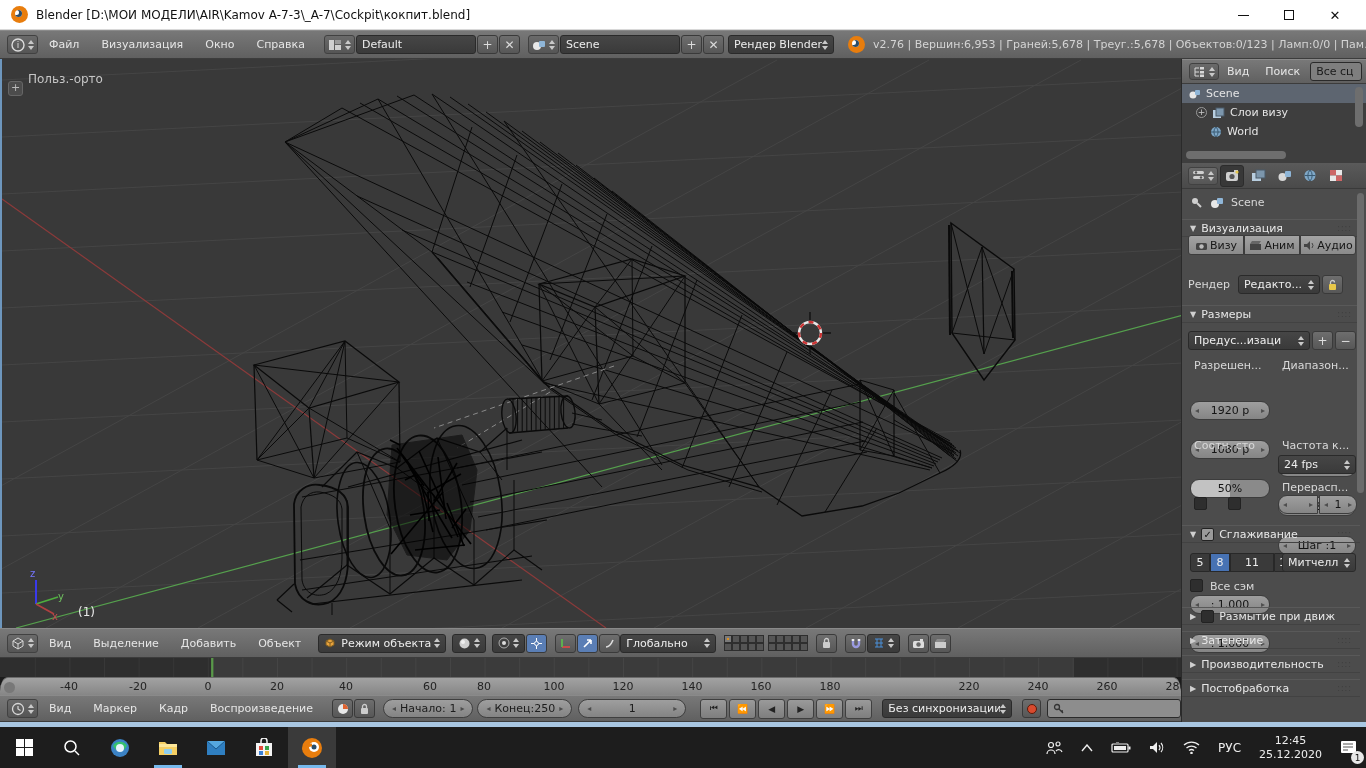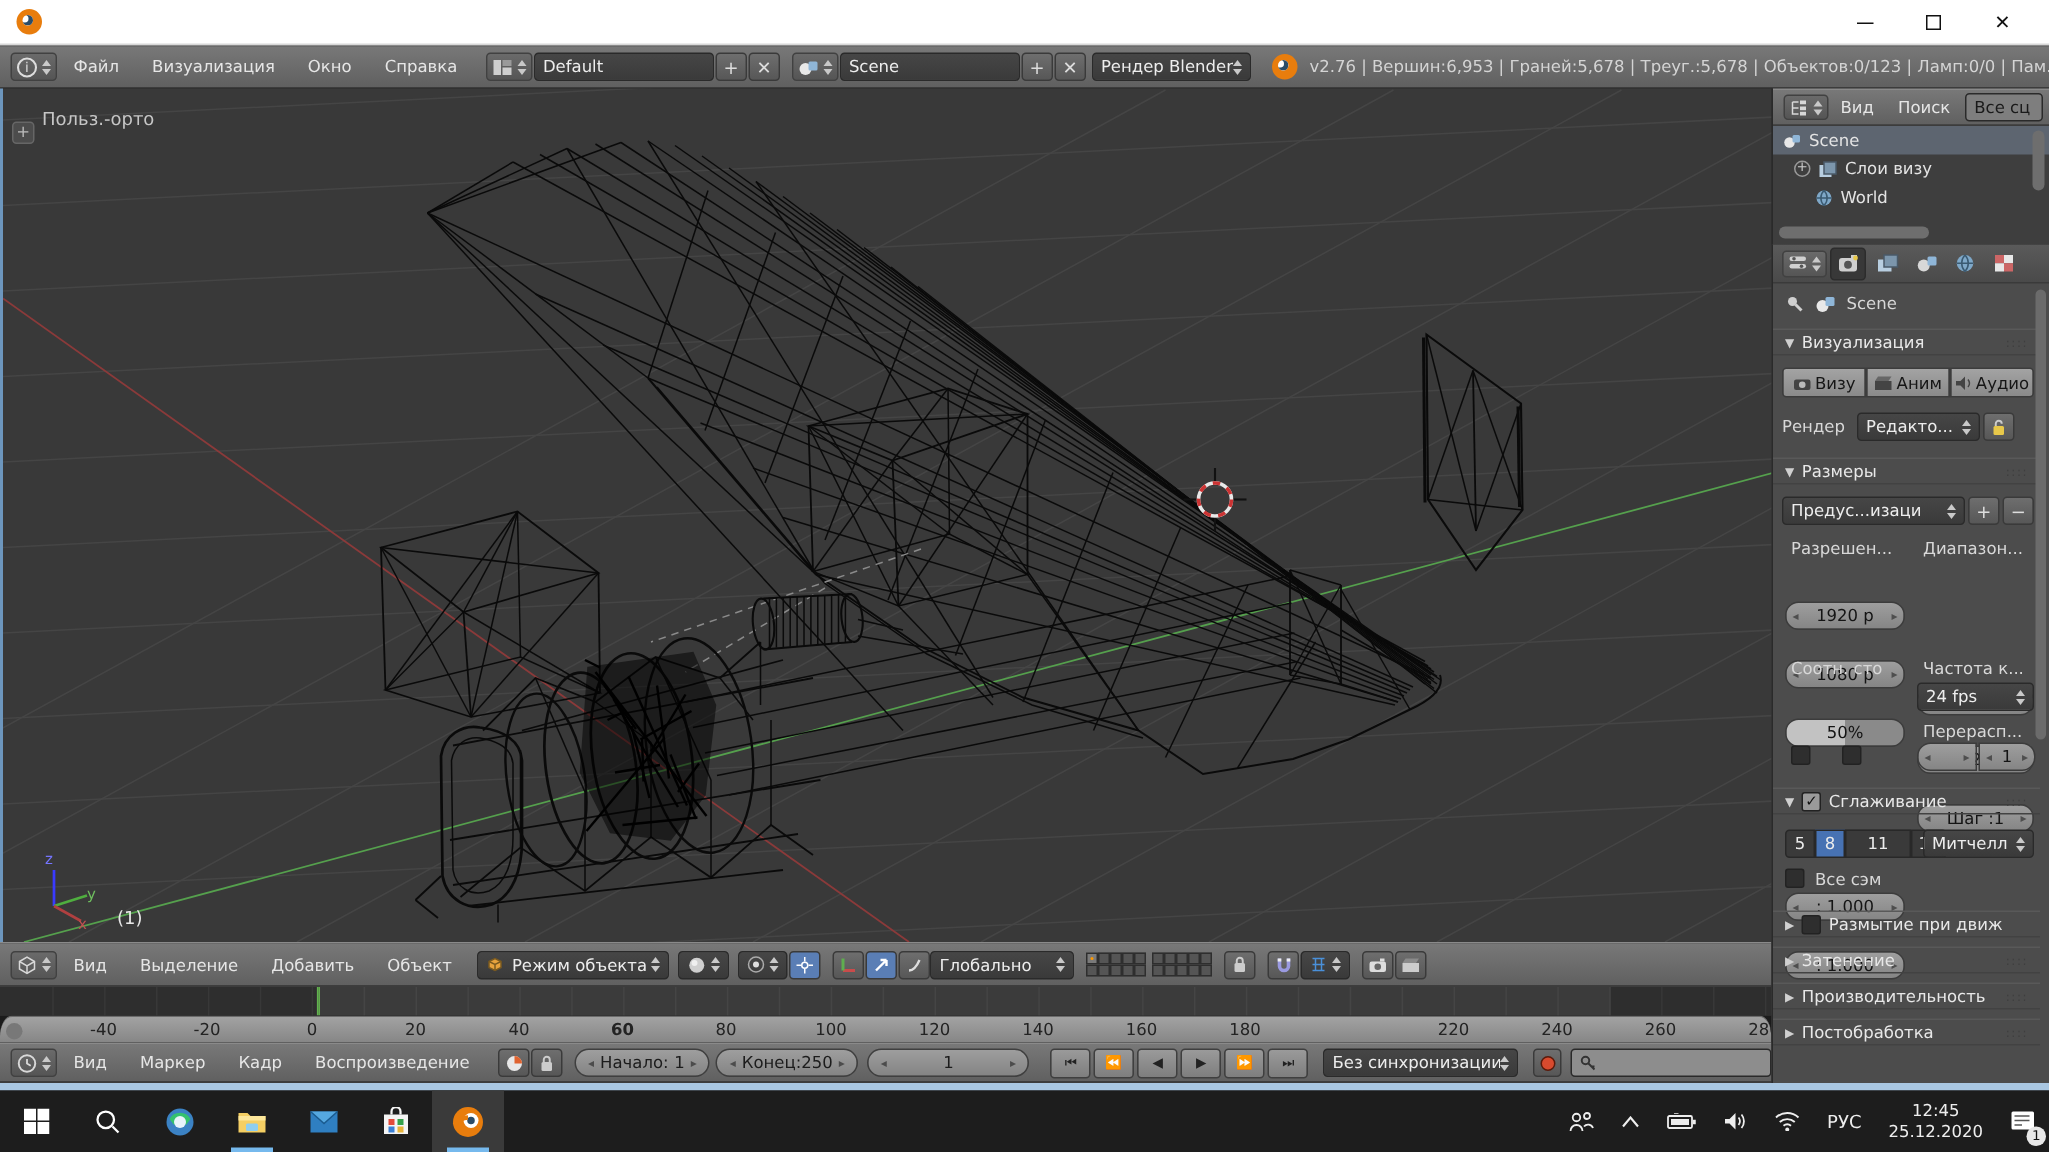--- a/index.html
+++ b/index.html
@@ -79,20 +79,21 @@
 .trayitem{padding:0 9px;display:flex;align-items:center;justify-content:center;height:41px}
 #clock{display:flex;flex-direction:column;align-items:center;justify-content:center;font-size:11px;line-height:14px}
 #winborder{left:0;top:722px;width:1366px;height:5px;background:#a9c7e2}
 svg{display:block}
 </style>
 </head>
 <body>
 
 <div class="abs" id="titlebar">
   <span class="abs blogo" style="left:11px;top:6px"></span>
+  <span class="abs title">Blender [D:\МОИ МОДЕЛИ\AIR\Kamov A-7-3\_A-7\Cockpit\кокпит.blend]</span>
   <div class="abs" id="winbtns">
     <div class="wb">
         <span class="mini"></span>
       </div>
     <div class="wb">
         <span class="maxi"></span>
       </div>
     <div class="wb">✕</div>
   </div>
 </div>
@@ -563,21 +564,21 @@
     </svg>
   </div>
 <div class="abs" id="tl-ruler">
   <div class="abs" style="left:4px;top:4px;width:11px;height:11px;border-radius:50%;background:#787878"></div>
   <div id="rulernums">
       <span class="num" style="left: 69px;">-40</span>
       <span class="num" style="left: 138px;">-20</span>
       <span class="num" style="left: 208px;">0</span>
       <span class="num" style="left: 277px;">20</span>
       <span class="num" style="left: 346px;">40</span>
-      <span class="num" style="left: 415px; font-weight: bold;">60</span>
+      <span class="num" style="left: 430px;">60</span>
       <span class="num" style="left: 484px;">80</span>
       <span class="num" style="left: 554px;">100</span>
       <span class="num" style="left: 623px;">120</span>
       <span class="num" style="left: 692px;">140</span>
       <span class="num" style="left: 761px;">160</span>
       <span class="num" style="left: 830px;">180</span>
       <span class="num" style="left: 899px; margin-top: 40px;">200</span>
       <span class="num" style="left: 969px;">220</span>
       <span class="num" style="left: 1038px;">240</span>
       <span class="num" style="left: 1107px;">260</span>
@@ -767,21 +768,21 @@
       </svg>
     <span class="plabel">Scene</span>
   </div>
 
   <div class="abs phead" style="left:0;top:56px;width:178px">
     <span class="tri">▼</span>
       <span>Визуализация</span>
       <span class="grip">::::</span>
   </div>
 
-  <div class="abs" style="left:6px;top:82px;width:168px;display:flex">
+  <div class="abs" style="left:6px;top:72px;width:168px;display:flex">
     <div class="lightbtn" style="flex:1;border-radius:3px 0 0 3px">
       <svg width="13" height="11" viewBox="0 0 13 11" style="margin-right:2px">
           <rect x="1" y="3" width="11" height="7" rx="1.5" fill="#444"></rect>
           <circle cx="6.5" cy="6.5" r="2.2" fill="#bbb"></circle>
         </svg>
       <span>Визу</span>
     </div>
     <div class="lightbtn" style="flex:1;border-radius:0">
       <svg width="13" height="11" viewBox="0 0 13 11" style="margin-right:2px">
           <rect x="1" y="4" width="11" height="6" fill="#444"></rect>

